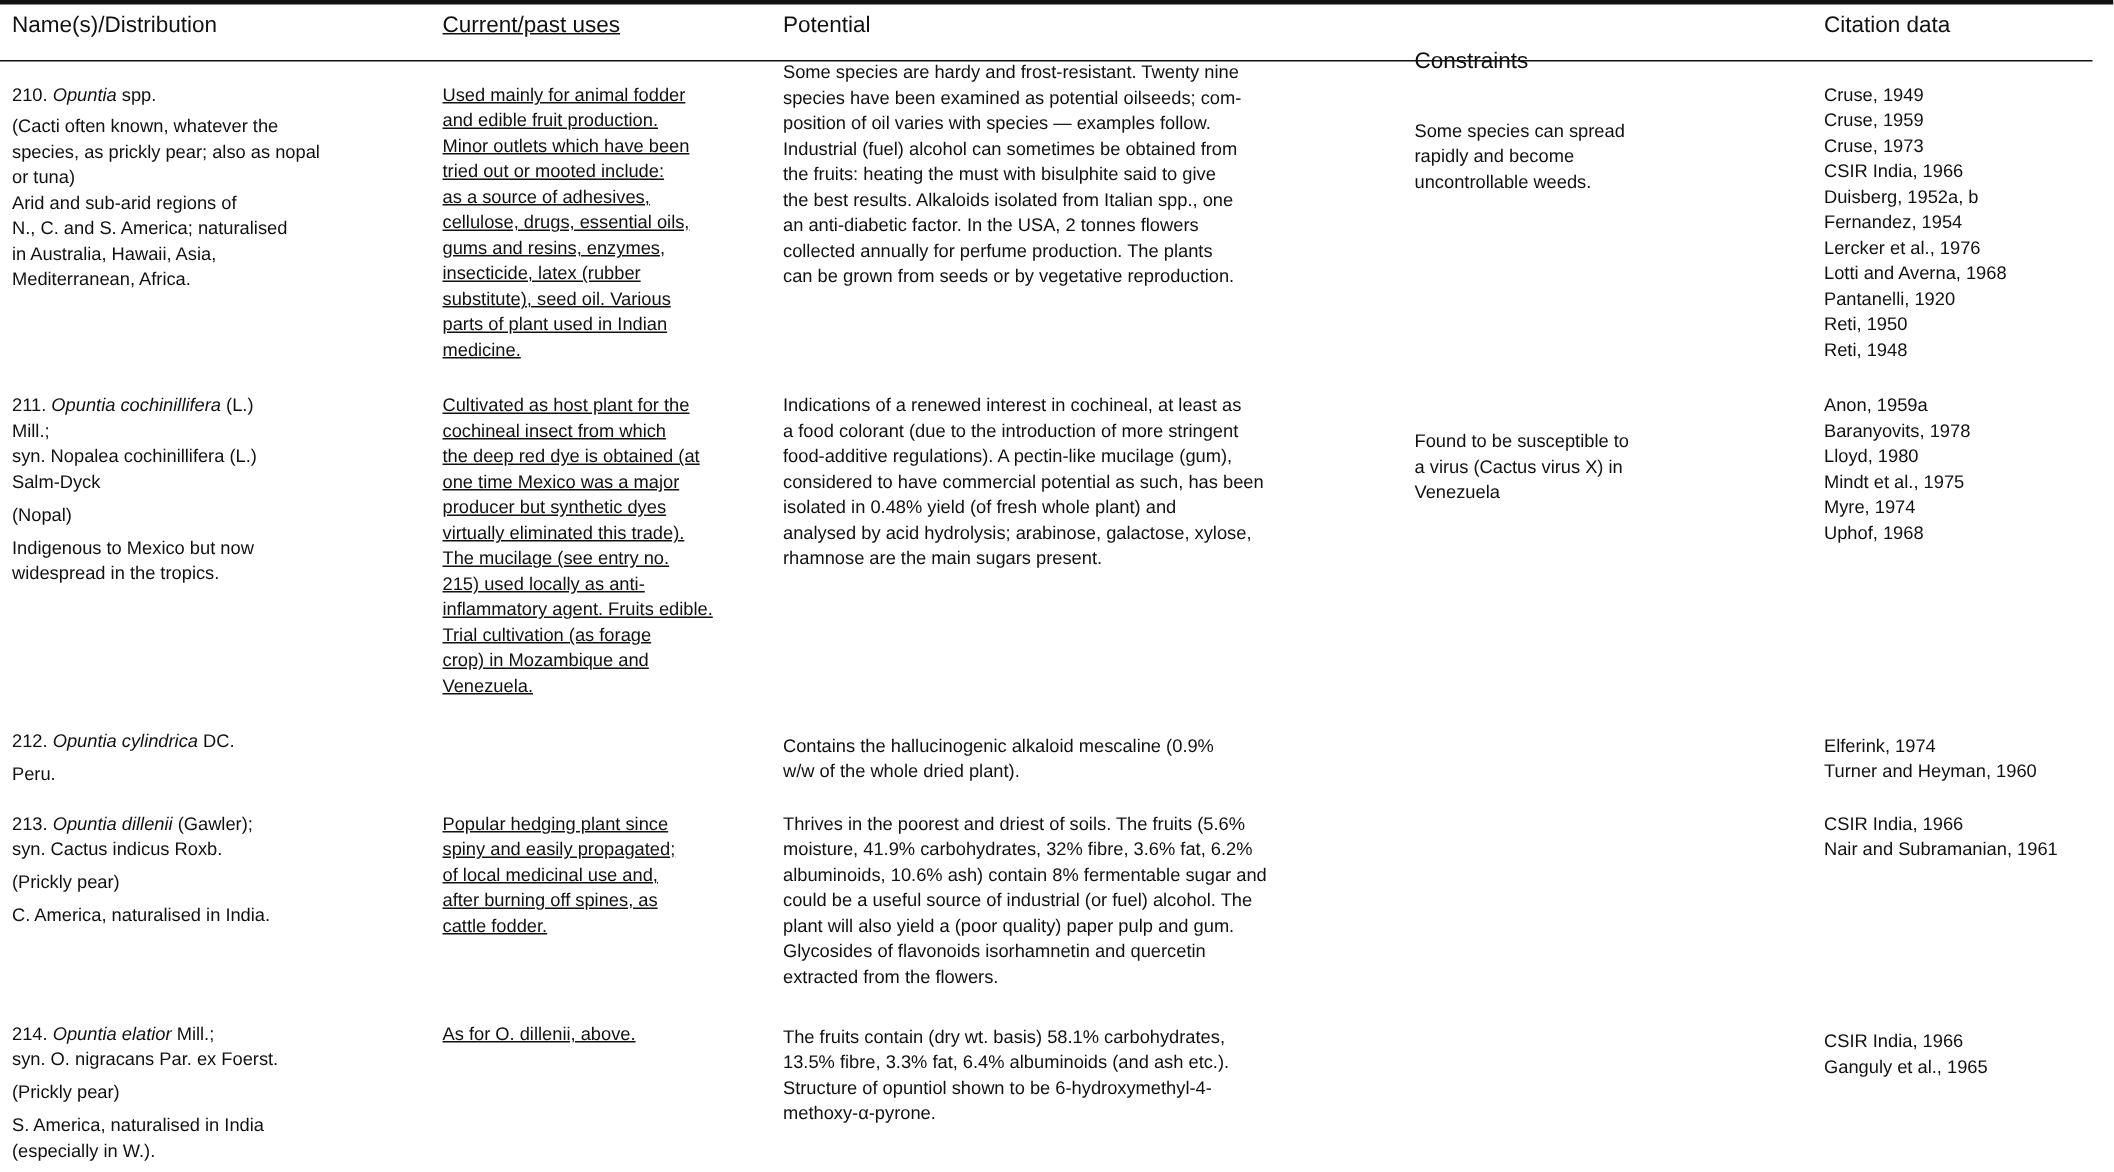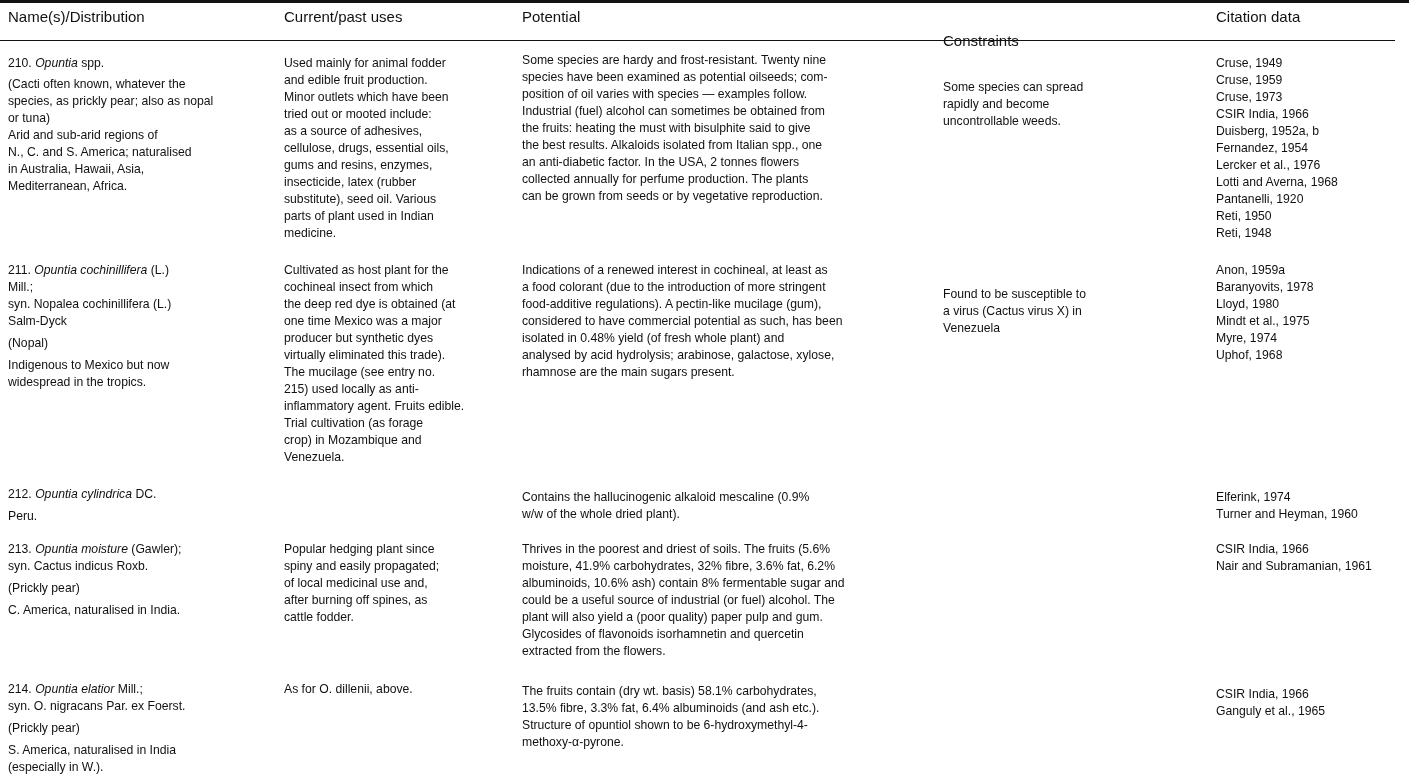--- a/index.html
+++ b/index.html
@@ -5,21 +5,21 @@
   html, body { margin: 0; padding: 0; background: #ffffff; }
   body {
     width: 1409px; height: 781px; overflow: hidden; position: relative;
     font-family: "Liberation Sans", "DejaVu Sans", sans-serif;
     color: #111111; font-size: 12.2px; line-height: 17px;
   }
   .topline { position: absolute; left: 0; top: 0; width: 1409px; height: 3px; background: #111; }
   .headline { position: absolute; left: 0; top: 40px; width: 1395px; height: 1px; background: #111; }
   .hdr { position: absolute; top: 8px; font-size: 15px; }
   .c1 { left: 8px; width: 270px; }
-  .c2 { left: 284px; width: 230px; }
+  .c2 { left: 295px; width: 230px; text-decoration: underline; }
   .c3 { left: 522px; width: 410px; }
   .c4 { left: 943px; width: 210px; margin-top: 24px; }
   .c5 { left: 1216px; width: 225px; }
   .block { position: absolute; }
   .line { white-space: nowrap; display: block; }
   .gap { margin-top: 5px; }
   i { font-style: italic; }
 </style>
 </head>
 <body>
@@ -51,21 +51,21 @@
     <span class="line">Minor outlets which have been</span>
     <span class="line">tried out or mooted include:</span>
     <span class="line">as a source of adhesives,</span>
     <span class="line">cellulose, drugs, essential oils,</span>
     <span class="line">gums and resins, enzymes,</span>
     <span class="line">insecticide, latex (rubber</span>
     <span class="line">substitute), seed oil.  Various</span>
     <span class="line">parts of plant used in Indian</span>
     <span class="line">medicine.</span>
   </div>
-  <div class="block c3" style="top:52px">
+  <div class="block c3" style="top:40px">
     <span class="line">Some species are hardy and frost-resistant.  Twenty nine</span>
     <span class="line">species have been examined as potential oilseeds; com-</span>
     <span class="line">position of oil varies with species — examples follow.</span>
     <span class="line">Industrial (fuel) alcohol can sometimes be obtained from</span>
     <span class="line">the fruits: heating the must with bisulphite said to give</span>
     <span class="line">the best results.  Alkaloids isolated from Italian spp., one</span>
     <span class="line">an anti-diabetic factor.  In the USA, 2 tonnes flowers</span>
     <span class="line">collected annually for perfume production.  The plants</span>
     <span class="line">can be grown from seeds or by vegetative reproduction.</span>
   </div>
@@ -147,21 +147,21 @@
     <span class="line">w/w of the whole dried plant).</span>
   </div>
   <div class="block c5" style="top:489px">
     <span class="line">Elferink, 1974</span>
     <span class="line">Turner and Heyman, 1960</span>
   </div>
 </div>
 
 <div>
   <div class="block c1" style="top:541px">
-    <span class="line"><span>213.</span> <i>Opuntia moisture</i><span> (Gawler);</span></span>
+    <span class="line"><span>213.</span> <i>Opuntia dillenii</i><span> (Gawler);</span></span>
     <span class="line">syn. Cactus indicus Roxb.</span>
     <span class="line gap">(Prickly pear)</span>
     <span class="line gap">C. America, naturalised in India.</span>
   </div>
   <div class="block c2" style="top:541px">
     <span class="line">Popular hedging plant since</span>
     <span class="line">spiny and easily propagated;</span>
     <span class="line">of local medicinal use and,</span>
     <span class="line">after burning off spines, as</span>
     <span class="line">cattle fodder.</span>

